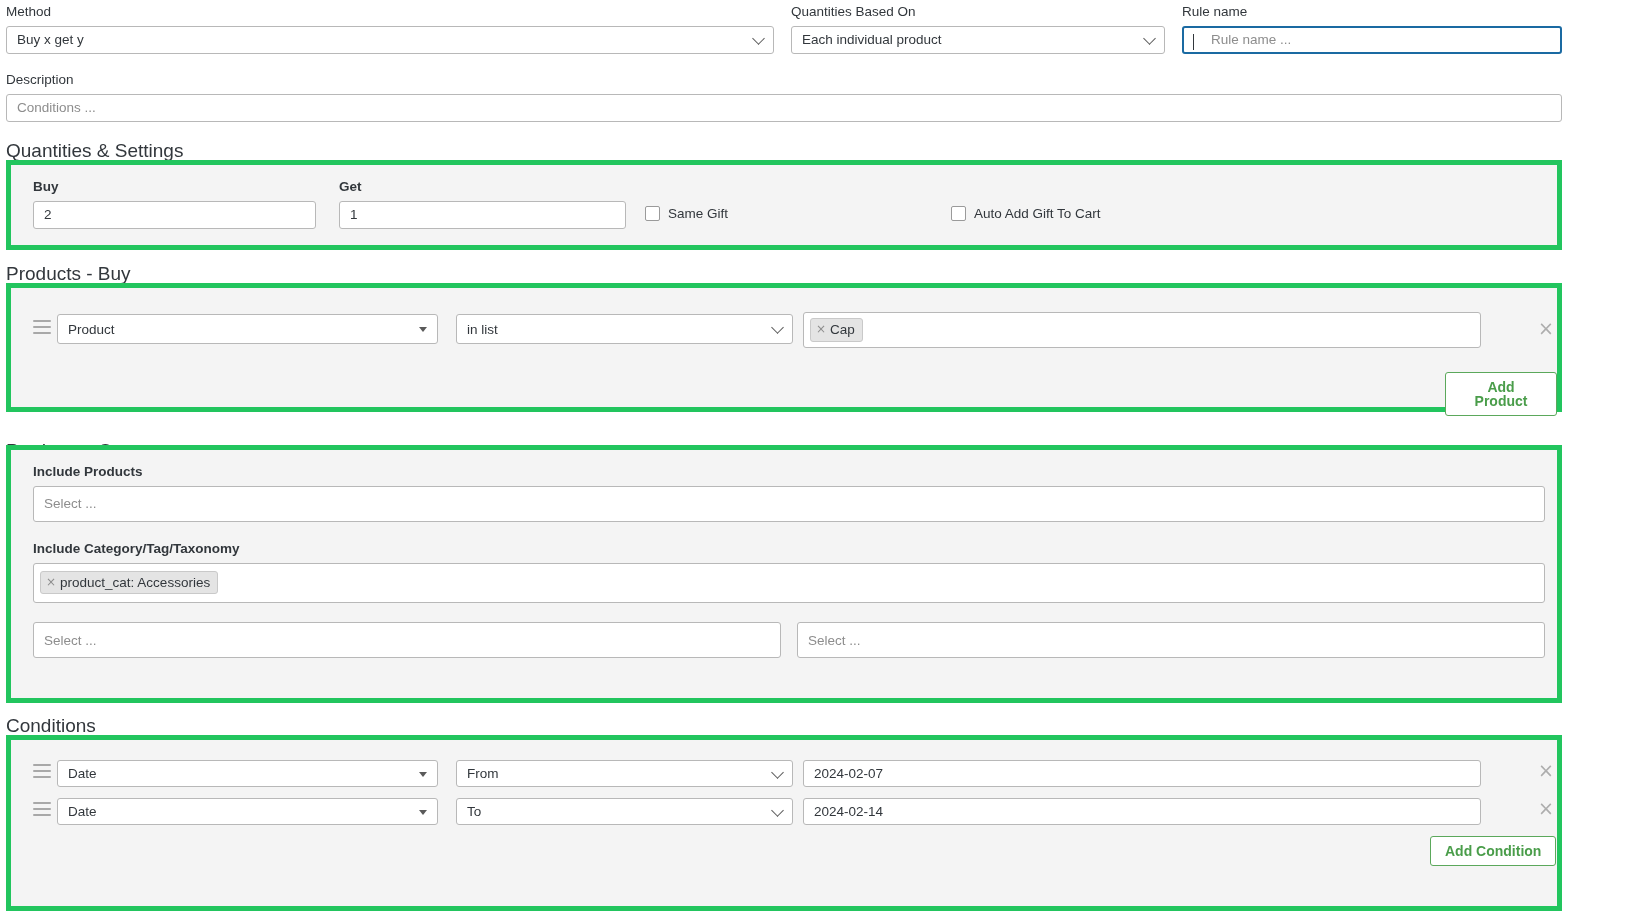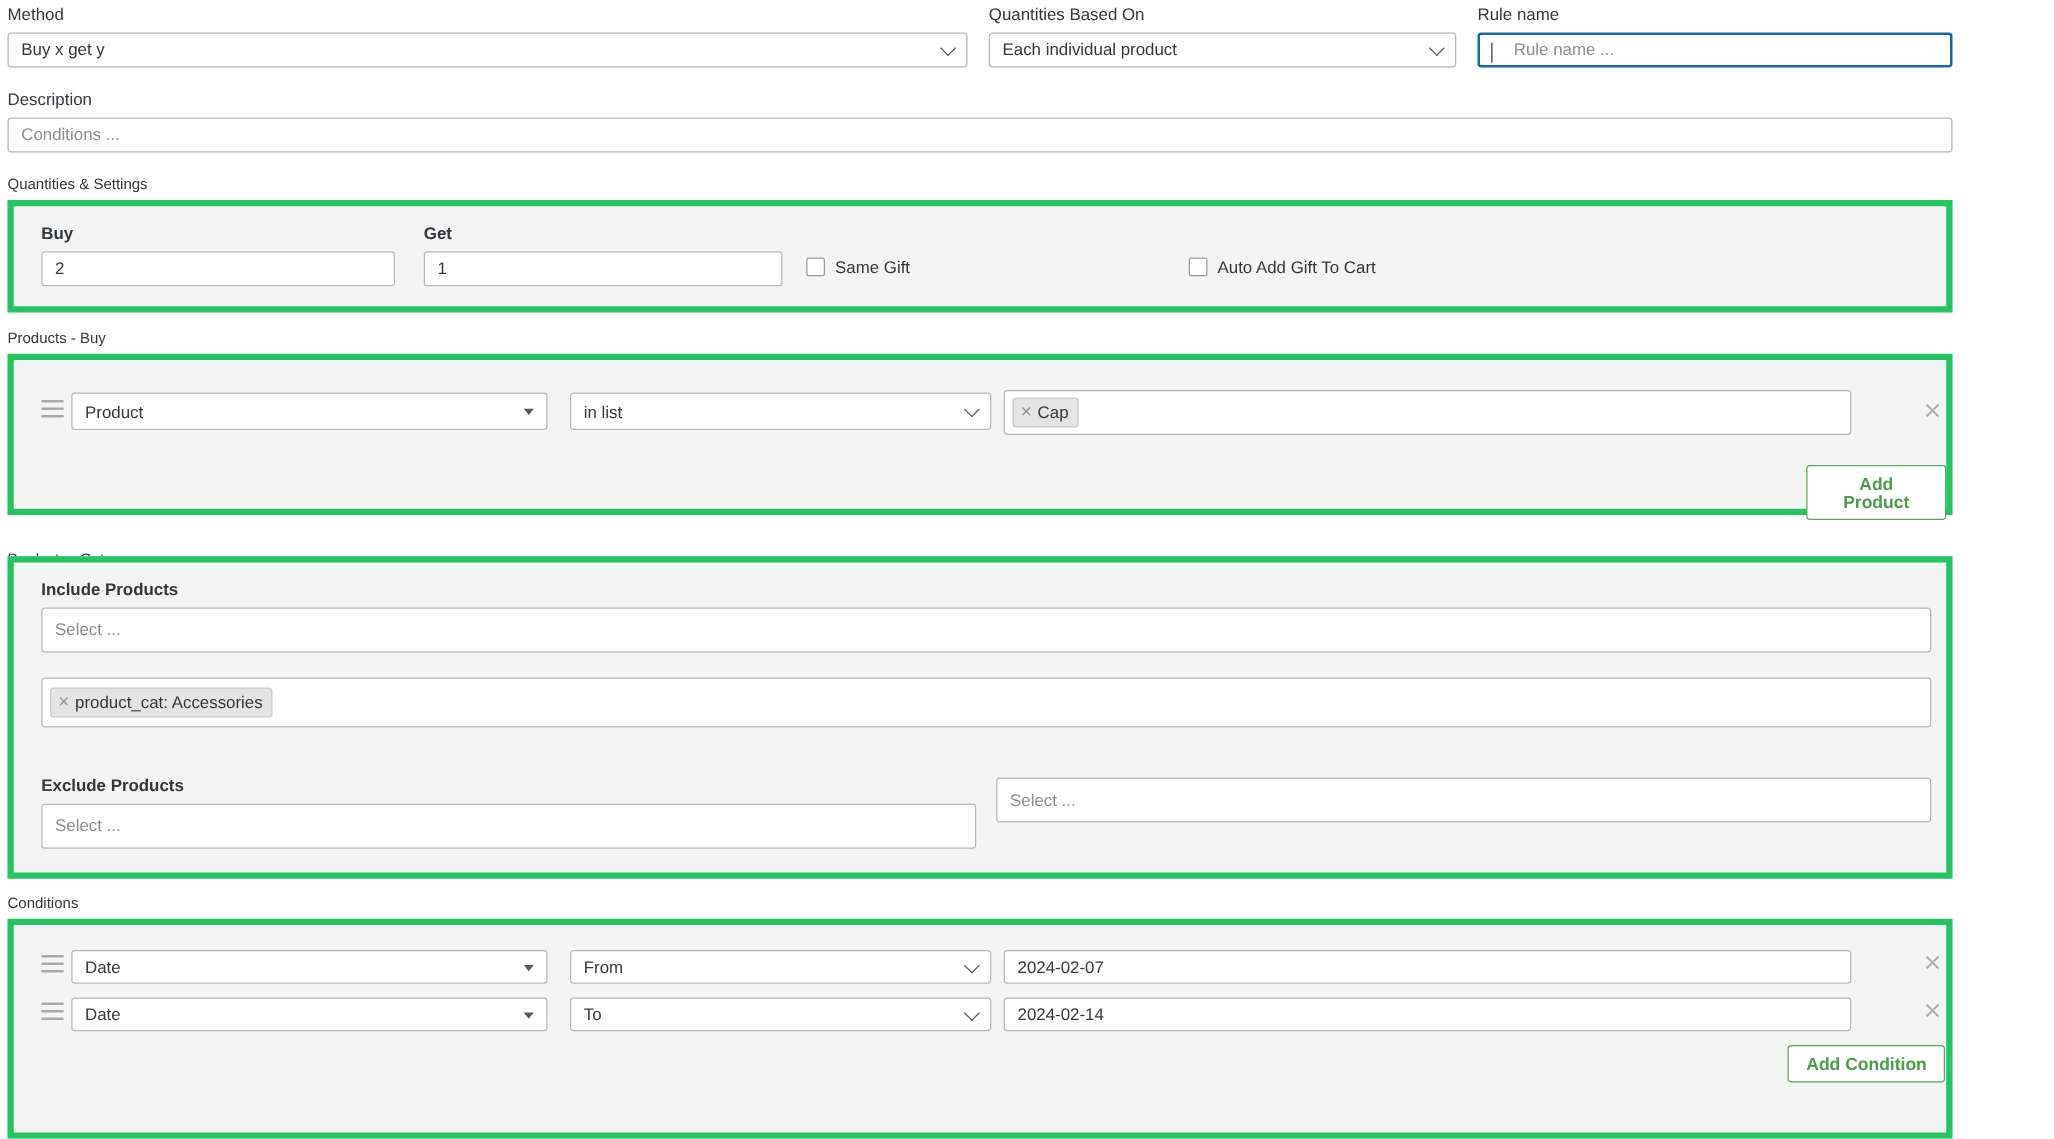--- a/index.html
+++ b/index.html
@@ -16,21 +16,21 @@
   
   .field-label {
     font-size: 13.5px;
     color: #32373c;
     line-height: 1;
     margin-bottom: 7px;
     display: block;
     font-weight: 400;
   }
   .section-label {
-    font-size: 12px;
+    font-size: 19px;
     color: #32373c;
     line-height: 1;
     margin-bottom: 7px;
     display: block;
   }
   .ctl {
     height: 28px;
     border: 1px solid #b8b8b8;
     border-radius: 3px;
     background: #ffffff;
@@ -254,29 +254,29 @@
     <span class="section-label">Products - Get</span>
   </div>
   <div class="panel" style="left:6px; top:445px; width:1556px; height:258px;">
     <div class="abs" style="left:22px; top:15px; width:1512px;">
       <span class="field-label" style="font-weight:700;">Include Products</span>
       <div class="s2 tall">
         <span class="s2ph">Select ...</span>
       </div>
     </div>
     <div class="abs" style="left:22px; top:92px; width:1512px;">
+      <span class="field-label" style="font-weight:700;">Include Category/Tag/Taxonomy</span>
       <div class="s2" style="min-height:40px;">
         <span class="chip">
           <span class="x">×</span>
           <span>product_cat: Accessories</span>
         </span>
       </div>
     </div>
     <div class="abs" style="left:22px; top:172px; width:748px;">
-      <span class="field-label" style="font-weight:700;">Exclude Products</span>
       <div class="s2 tall">
         <span class="s2ph">Select ...</span>
       </div>
     </div>
     <div class="abs" style="left:786px; top:172px; width:748px;">
       <div class="s2 tall">
         <span class="s2ph">Select ...</span>
       </div>
     </div>
   </div>

